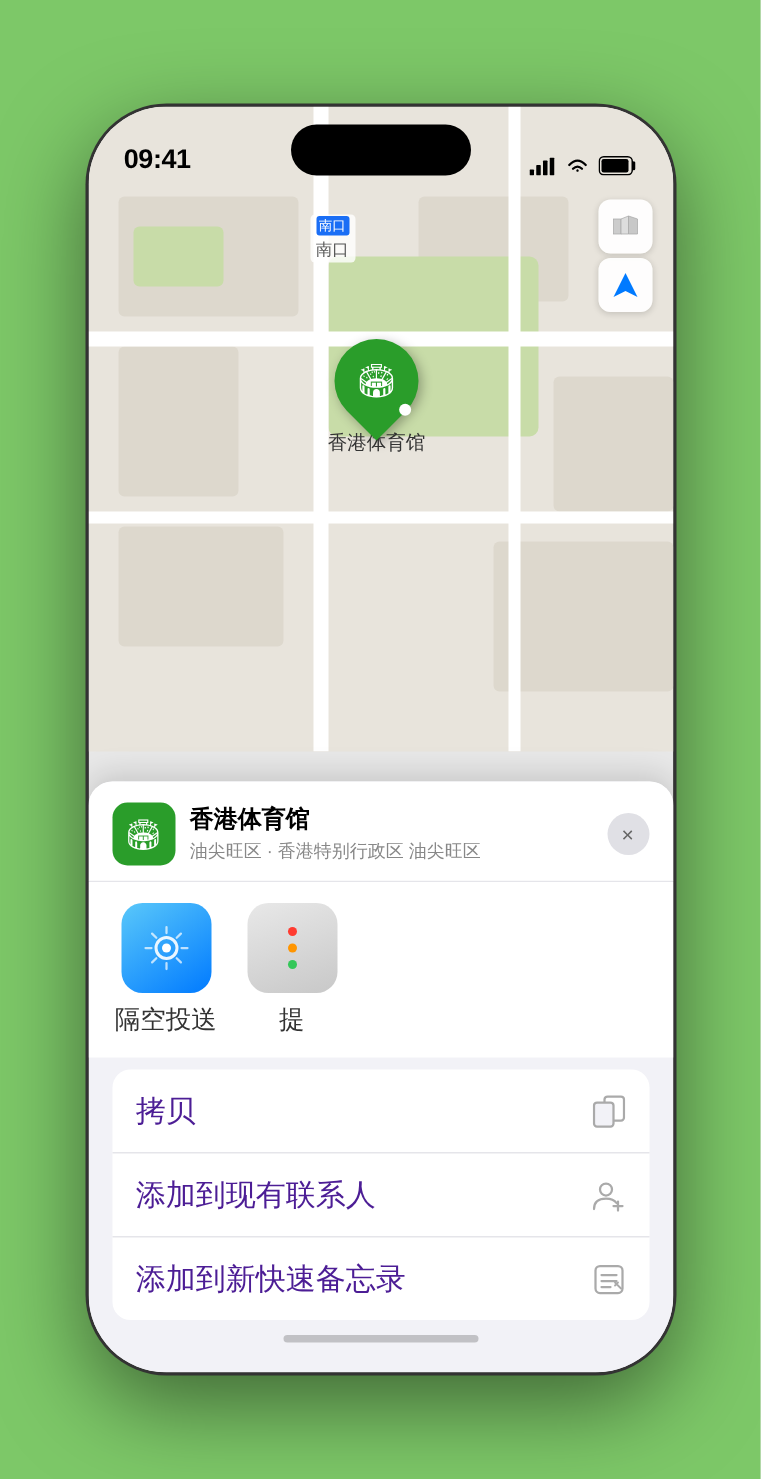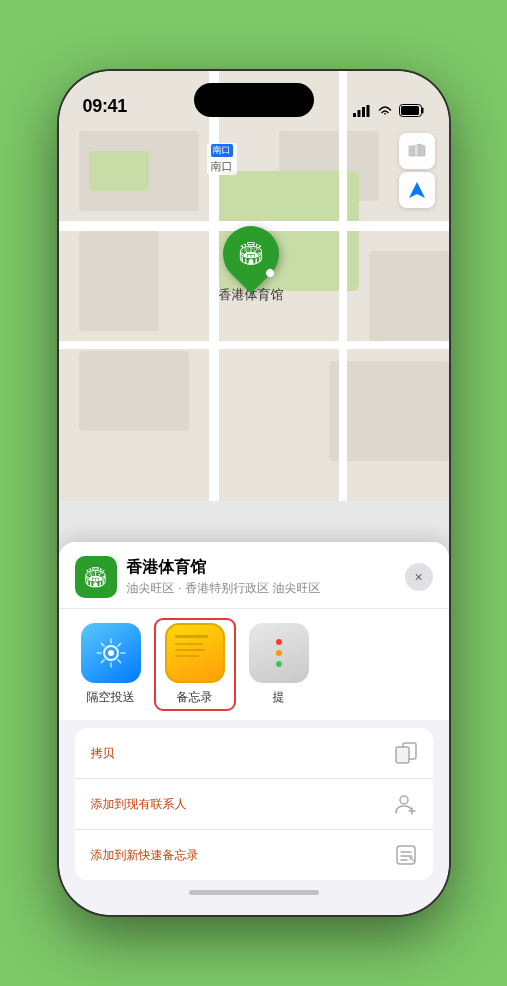--- a/index.html
+++ b/index.html
@@ -269,21 +269,21 @@
       justify-content: center;
       font-size: 28px;
     }
 
     .share-icon.airdrop { background: linear-gradient(145deg, #5ac8fa, #007aff); }
     .share-icon.messages { background: #30d158; }
     .share-icon.mail { background: #007aff; }
     .share-icon.notes { background: linear-gradient(160deg, #ffd60a, #ff9f0a); border: 2px solid #e5a800; }
 
     .share-label {
-      font-size: 12px;
+      font-size: 17px;
       color: #333;
       text-align: center;
     }
 
     
     .action-list {
       margin-top: 8px;
       background: #fff;
       border-radius: 12px;
       margin-left: 16px;
@@ -296,22 +296,22 @@
       justify-content: space-between;
       padding: 14px 16px;
       border-bottom: 0.5px solid #e5e5ea;
     }
 
     .action-item:last-child {
       border-bottom: none;
     }
 
     .action-text {
-      font-size: 12px;
-      color: #c2410c;
+      font-size: 20px;
+      color: #4c1d95;
     }
 
     .action-icon {
       font-size: 20px;
       color: #888;
     }
 
     
     .home-indicator {
       width: 130px;
@@ -425,31 +425,20 @@
               <path d="M16 6 L16 2M16 30 L16 26M6 16 L2 16M30 16 L26 16" stroke="rgba(255,255,255,0.7)" stroke-width="1.5" stroke-linecap="round"></path>
               <path d="M9.2 9.2 L6.4 6.4M25.6 25.6 L22.8 22.8M22.8 9.2 L25.6 6.4M6.4 25.6 L9.2 22.8" stroke="rgba(255,255,255,0.7)" stroke-width="1.5" stroke-linecap="round"></path>
               <circle cx="16" cy="16" r="3" fill="white"></circle>
             </svg>
           </div>
           <span class="share-label">隔空投送</span>
         </div>
 
 
 
-        <div class="share-item" style="outline: 2px solid #e53935; outline-offset: 3px; border-radius: 4px;">
-          <div class="share-icon notes" style="position:relative;">
-            <div style="position:absolute;top:0;left:0;right:0;bottom:0;display:flex;flex-direction:column;align-items:flex-start;padding:8px 6px 6px;">
-              <div style="width:75%;height:2.5px;background:rgba(0,0,0,0.18);border-radius:1px;margin-top:2px;margin-left:2px;"></div>
-              <div style="width:65%;height:2px;background:rgba(0,0,0,0.14);border-radius:1px;margin-top:5px;margin-left:2px;"></div>
-              <div style="width:70%;height:2px;background:rgba(0,0,0,0.14);border-radius:1px;margin-top:4px;margin-left:2px;"></div>
-              <div style="width:55%;height:2px;background:rgba(0,0,0,0.12);border-radius:1px;margin-top:4px;margin-left:2px;"></div>
-            </div>
-          </div>
-          <span class="share-label">备忘录</span>
-        </div>
 
         <div class="share-item">
           <div class="share-icon" style="background: linear-gradient(160deg, #e8e8e8, #c8c8c8); display:flex; align-items:center; justify-content:center;">
             <div style="display:flex;flex-direction:column;gap:5px;align-items:center;">
               <div style="width:6px;height:6px;border-radius:50%;background:#ff3b30;"></div>
               <div style="width:6px;height:6px;border-radius:50%;background:#ff9500;"></div>
               <div style="width:6px;height:6px;border-radius:50%;background:#34c759;"></div>
             </div>
           </div>
           <span class="share-label">提</span>

